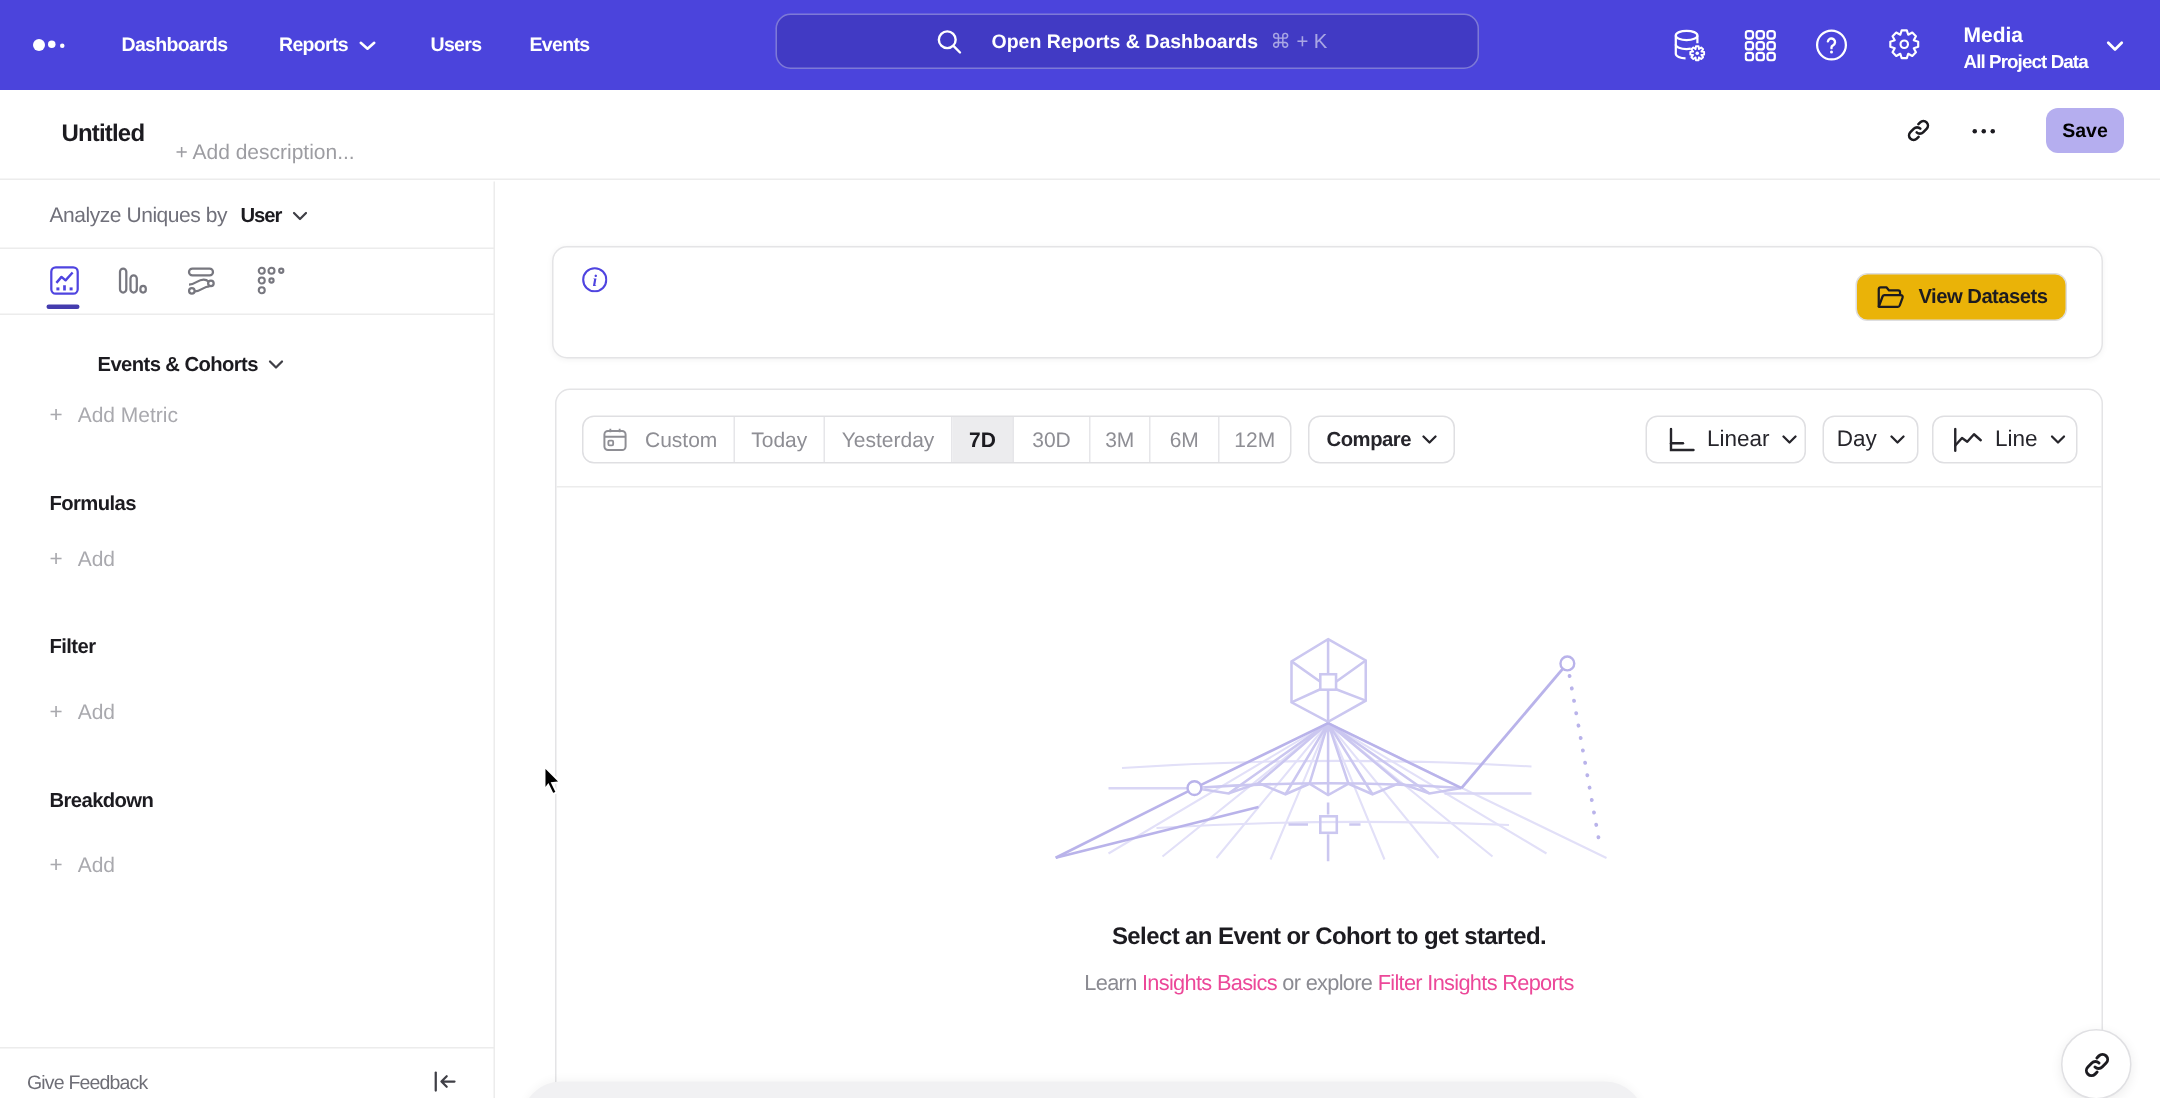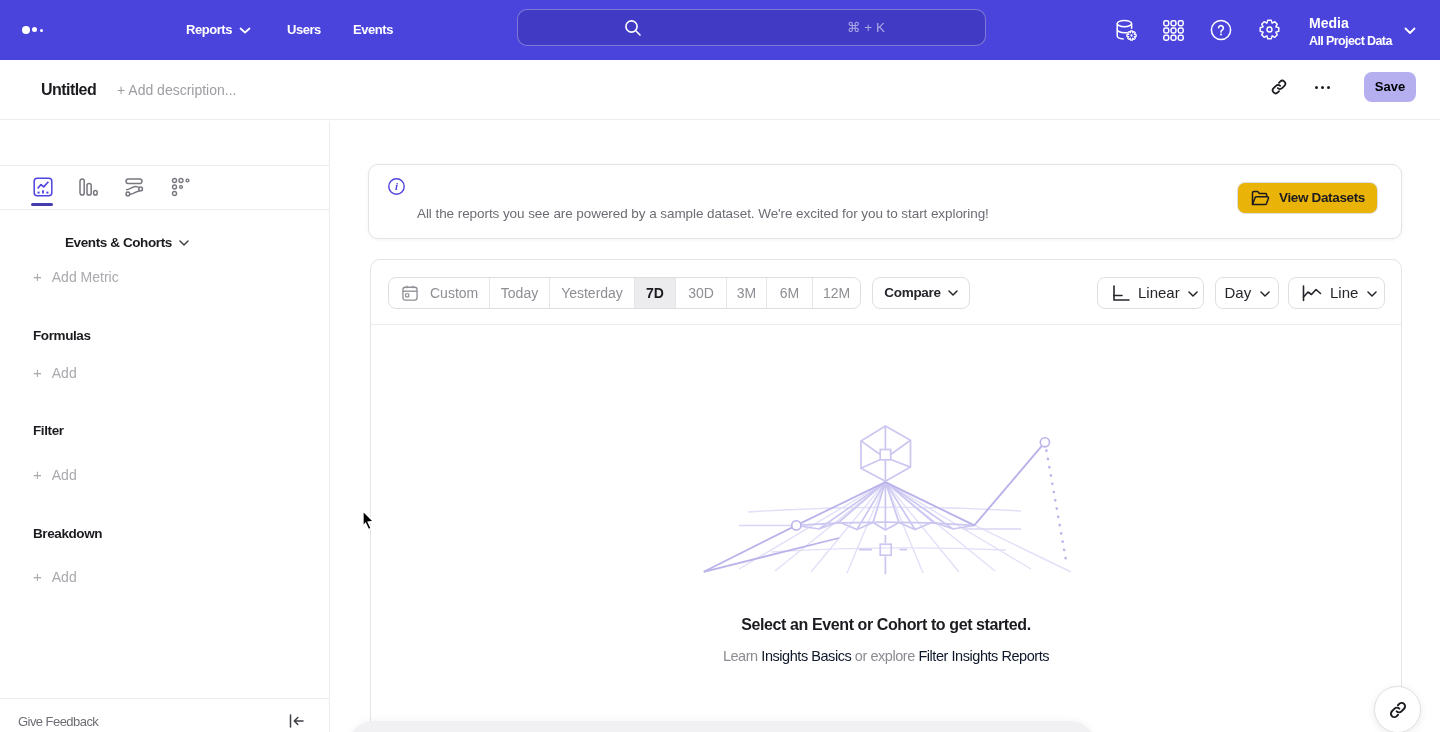--- a/index.html
+++ b/index.html
@@ -17,21 +17,21 @@
 .searchpill .txt { position:absolute; left:143px; top:0; line-height:35px; font-size:13px; font-weight:bold; }
 .searchpill .kbd { position:absolute; left:329px; top:0; line-height:35px; font-size:13.5px; color:rgba(255,255,255,0.55); font-weight:normal;}
 .tbicon { position:absolute; top:0; }
 .media { position:absolute; left:1309px; top:13px; color:#fff; }
 .media .m1 { font-size:14px; font-weight:bold; line-height:20px; }
 .media .m2 { font-size:12.5px; font-weight:bold; line-height:17px; letter-spacing:-0.6px; }
 
 
 .titlebar { position:absolute; left:0; top:60px; width:1440px; height:60px; background:#fff; border-bottom:1px solid #ececec; }
 .untitled { position:absolute; left:41px; top:0; line-height:60px; font-size:16px; font-weight:bold; letter-spacing:-0.55px; color:#1c1b20; }
-.adddesc { position:absolute; left:117px; top:0; line-height:60px; font-size:14px; color:#9d9da2; }
+.adddesc { position:absolute; left:117px; top:11px; line-height:60px; font-size:14px; color:#9d9da2; }
 .savebtn { position:absolute; left:1364px; top:72px; width:52px; height:30px; background:#b5aeef; color:#000000; border-radius:8px; font-size:13px; font-weight:bold; text-align:center; line-height:30px; }
 .dots3 { position:absolute; left:1315px; top:86px; width:15px; height:4px; }
 .dots3 i { position:absolute; top:0; width:3.4px; height:3.4px; border-radius:50%; background:#1c1b20; display:block; }
 
 
 .sidebar { position:absolute; left:0; top:121px; width:330px; height:611px; background:#fff; border-right:1px solid #ececec; }
 .srow1 { position:absolute; left:33px; top:0; height:44px; line-height:44px; font-size:14px; letter-spacing:-0.3px; color:#70707a; white-space:nowrap; }
 .srow1 b { color:#1c1b20; font-size:13.5px; letter-spacing:-0.7px; }
 .sdiv { position:absolute; left:0; width:330px; height:0; border-top:1px solid #ececec; }
 .stabs { position:absolute; left:0; top:44px; width:330px; height:44px; }
@@ -56,46 +56,48 @@
 
 .seg { position:absolute; left:17px; top:17px; height:32px; border:1px solid #dfdfe2; border-radius:8px; background:#fff; display:flex; align-items:stretch; }
 .seg .cell { font-size:14px; color:#8e8e94; line-height:30px; text-align:center; border-right:1px solid #e6e6e9; white-space:nowrap; flex:none; }
 .seg .cell:last-child { border-right:none; }
 .seg .sel { background:#ececee; color:#1c1b20; font-weight:bold; }
 .btn { position:absolute; top:17px; height:32px; border:1px solid #dfdfe2; border-radius:8px; background:#fff; font-size:15px; color:#26252b; line-height:30px; white-space:nowrap; text-align:center; }
 
 
 .es-head { position:absolute; left:0; top:355px; width:1030px; text-align:center; font-size:16px; letter-spacing:-0.4px; line-height:19px; font-weight:bold; color:#1c1b20; }
 .es-sub { position:absolute; left:0; top:387px; width:1030px; text-align:center; font-size:14.5px; letter-spacing:-0.45px; line-height:18px; color:#8b8b92; }
-.es-sub .lnk { color:#0f172a; }
+.es-sub .lnk { color:#ec4899; }
 
 
 .sheet { position:absolute; left:348px; top:721px; width:748px; height:40px; background:#f1f1f3; border-radius:26px 26px 0 0; box-shadow:0 -2px 6px rgba(0,0,0,0.035); }
 .floatlink { position:absolute; left:1374px; top:686px; width:47px; height:47px; border-radius:50%; background:#fff; border:1px solid #e0e0e3; box-shadow:0 2px 8px rgba(0,0,0,0.08); }
 </style>
 </head>
 <body>
 
 <div class="topbar">
   <div class="logo" style="left:21.7px; top:25.8px;">
     <i style="left:0; top:0; width:8.4px; height:8.4px;"></i>
     <i style="left:10.8px; top:1.7px; width:5px; height:5px;"></i>
     <i style="left:18.4px; top:2.8px; width:3px; height:3px;"></i>
   </div>
+  <div class="nav" style="left:81px;">Dashboards</div>
   <div class="nav" style="left:186px;">Reports<svg class="chev" width="12" height="7" viewBox="0 0 12 7" fill="none">
         <path d="M1.5 1.5l4.5 4 4.5-4" stroke="#fff" stroke-width="1.7" stroke-linecap="round" stroke-linejoin="round"></path>
       </svg></div>
   <div class="nav" style="left:287px;">Users</div>
   <div class="nav" style="left:353px;">Events</div>
 
   <div class="searchpill">
     <svg style="position:absolute;left:106px;top:9px;" width="18" height="18" viewBox="0 0 18 18" fill="none">
         <circle cx="7.5" cy="7.5" r="5.6" stroke="#fff" stroke-width="1.6"></circle>
         <path d="M11.8 11.8L16 16" stroke="#fff" stroke-width="1.6" stroke-linecap="round"></path>
       </svg>
+    <div class="txt">Open Reports &amp; Dashboards</div>
     <div class="kbd">⌘ + K</div>
   </div>
 
   <svg class="tbicon" style="left:1115px; top:19px;" width="22" height="23" viewBox="0 0 22 23" fill="none" stroke="#fff" stroke-width="1.5">
     <ellipse cx="9.4" cy="4.6" rx="7.2" ry="3.1"></ellipse>
     <path d="M2.2 4.6v12.2c0 1.7 2.9 3 6.5 3.1"></path>
     <path d="M16.6 4.6v5.2"></path>
     <path d="M2.2 10.6c0 1.7 3.2 3.1 7.2 3.1 1 0 1.9-.08 2.8-.24"></path>
     <path d="M15.35 13.73 L15.60 11.89 L17.40 11.89 L17.65 13.73 L19.13 12.60 L20.40 13.87 L19.27 15.35 L21.11 15.60 L21.11 17.40 L19.27 17.65 L20.40 19.13 L19.13 20.40 L17.65 19.27 L17.40 21.11 L15.60 21.11 L15.35 19.27 L13.87 20.40 L12.60 19.13 L13.73 17.65 L11.89 17.40 L11.89 15.60 L13.73 15.35 L12.60 13.87 L13.87 12.60 Z" stroke-width="1.3" stroke-linejoin="round"></path>
     <circle cx="16.5" cy="16.5" r="1.15" fill="#fff" stroke="none"></circle>
@@ -141,20 +143,23 @@
   <path d="M13.8 10.2a4.5 4.5 0 0 0-6.4 0l-3.5 3.5a4.5 4.5 0 0 0 6.4 6.4l1.8-1.8"></path>
 </svg>
 <div class="dots3">
   <i style="left:0;"></i>
     <i style="left:5.8px;"></i>
     <i style="left:11.6px;"></i>
 </div>
 <div class="savebtn">Save</div>
 
 <div class="sidebar">
+  <div class="srow1">Analyze Uniques by<b style="margin-left:9px;">User</b><svg width="10" height="6" viewBox="0 0 10 6" fill="none" style="margin-left:7px; margin-bottom:1px;">
+        <path d="M1 1l4 4 4-4" stroke="#3f3f46" stroke-width="1.5" stroke-linecap="round" stroke-linejoin="round"></path>
+      </svg></div>
   <div class="sdiv" style="top:44px;"></div>
   <div class="stabs">
 
     <svg class="stab" style="left:33px;" viewBox="0 0 20 20" fill="none" stroke="#4f44e0" stroke-width="1.5">
       <rect x="1.2" y="1.2" width="17.6" height="17.6" rx="3"></rect>
       <path d="M4.6 11.6l3.4-4 2.7 2.3 4.7-5.2" stroke-width="1.6" stroke-linejoin="round"></path>
       <rect x="4.6" y="14.6" width="2" height="2" fill="#4f44e0" stroke="none"></rect>
       <rect x="13.4" y="14.6" width="2" height="2" fill="#4f44e0" stroke="none"></rect>
       <path d="M10 13.2v3.4" stroke-width="1.8"></path>
     </svg>
@@ -208,21 +213,20 @@
       <path d="M14 7H5.5M8.8 3.5L5.3 7l3.5 3.5"></path>
     </svg>
   </div>
 </div>
 
 <div class="banner">
   <svg style="position:absolute; left:19px; top:13px;" width="17" height="17" viewBox="0 0 17 17" fill="none">
     <circle cx="8.5" cy="8.5" r="7.7" stroke="#4f44e0" stroke-width="1.4"></circle>
     <text x="8.5" y="12.4" text-anchor="middle" font-family="Liberation Serif,serif" font-style="italic" font-size="11" fill="#4f44e0" font-weight="bold">i</text>
   </svg>
-  <div class="t2">All the reports you see are powered by a sample dataset. We're excited for you to start exploring!</div>
   <div class="viewds">
     <svg style="position:absolute; left:13px; top:7px;" width="19" height="17" viewBox="0 0 19 17" fill="none" stroke="#1c1b20" stroke-width="1.5" stroke-linejoin="round">
       <path d="M1.5 14.5V2.8c0-.7.6-1.3 1.3-1.3h3.8l1.8 2.1h6c.7 0 1.3.6 1.3 1.3v1.6"></path>
       <path d="M1.5 14.5l2.6-7c.2-.5.7-.8 1.2-.8h10.9c.9 0 1.5.9 1.2 1.7l-1.9 5.2c-.2.5-.7.9-1.2.9H1.5z"></path>
     </svg>
     <div class="txt">View Datasets</div>
   </div>
 </div>
 
 <div class="maincard">

